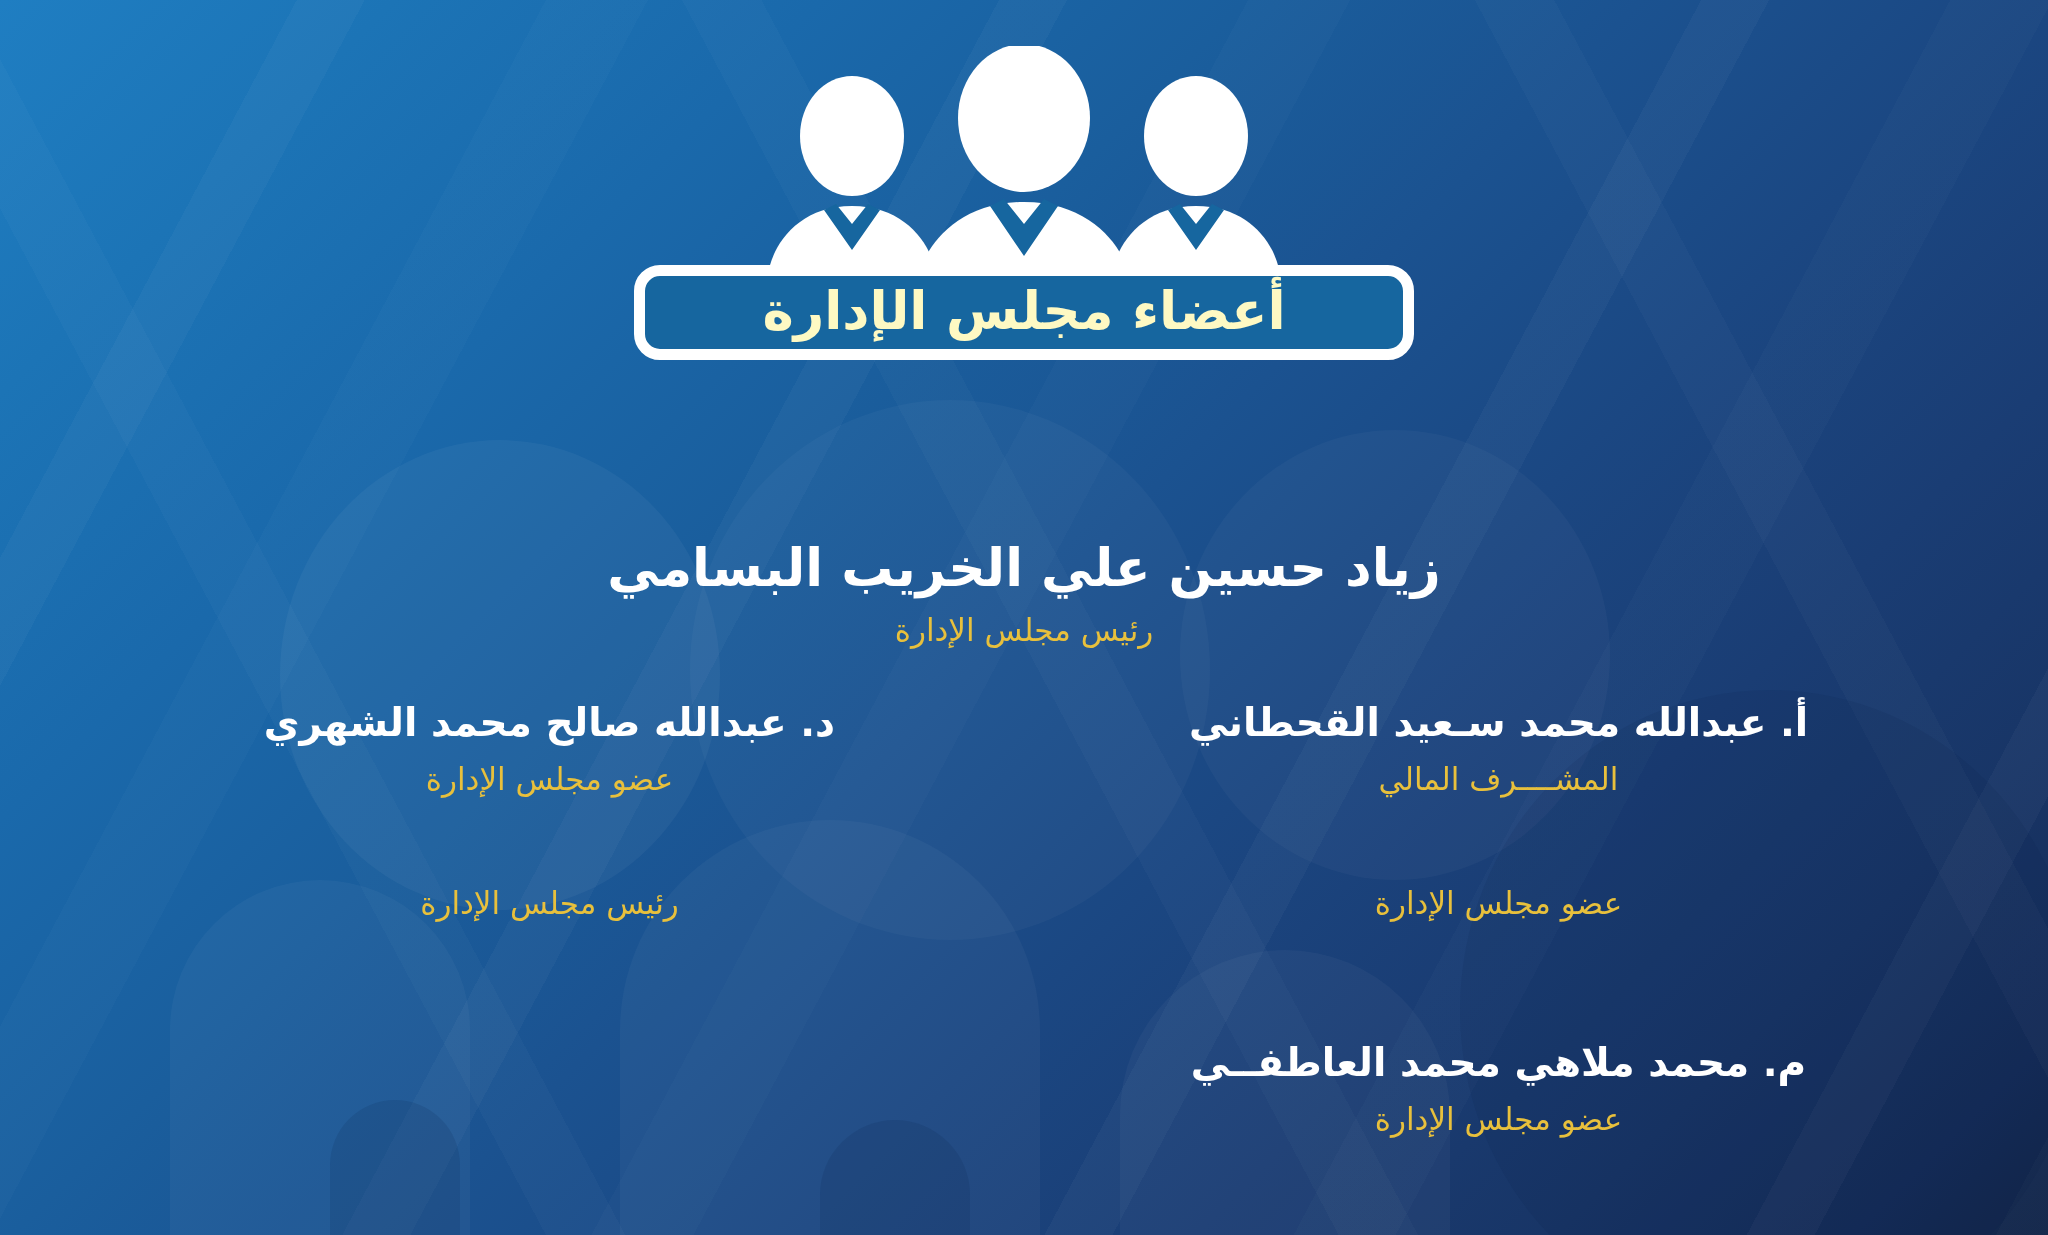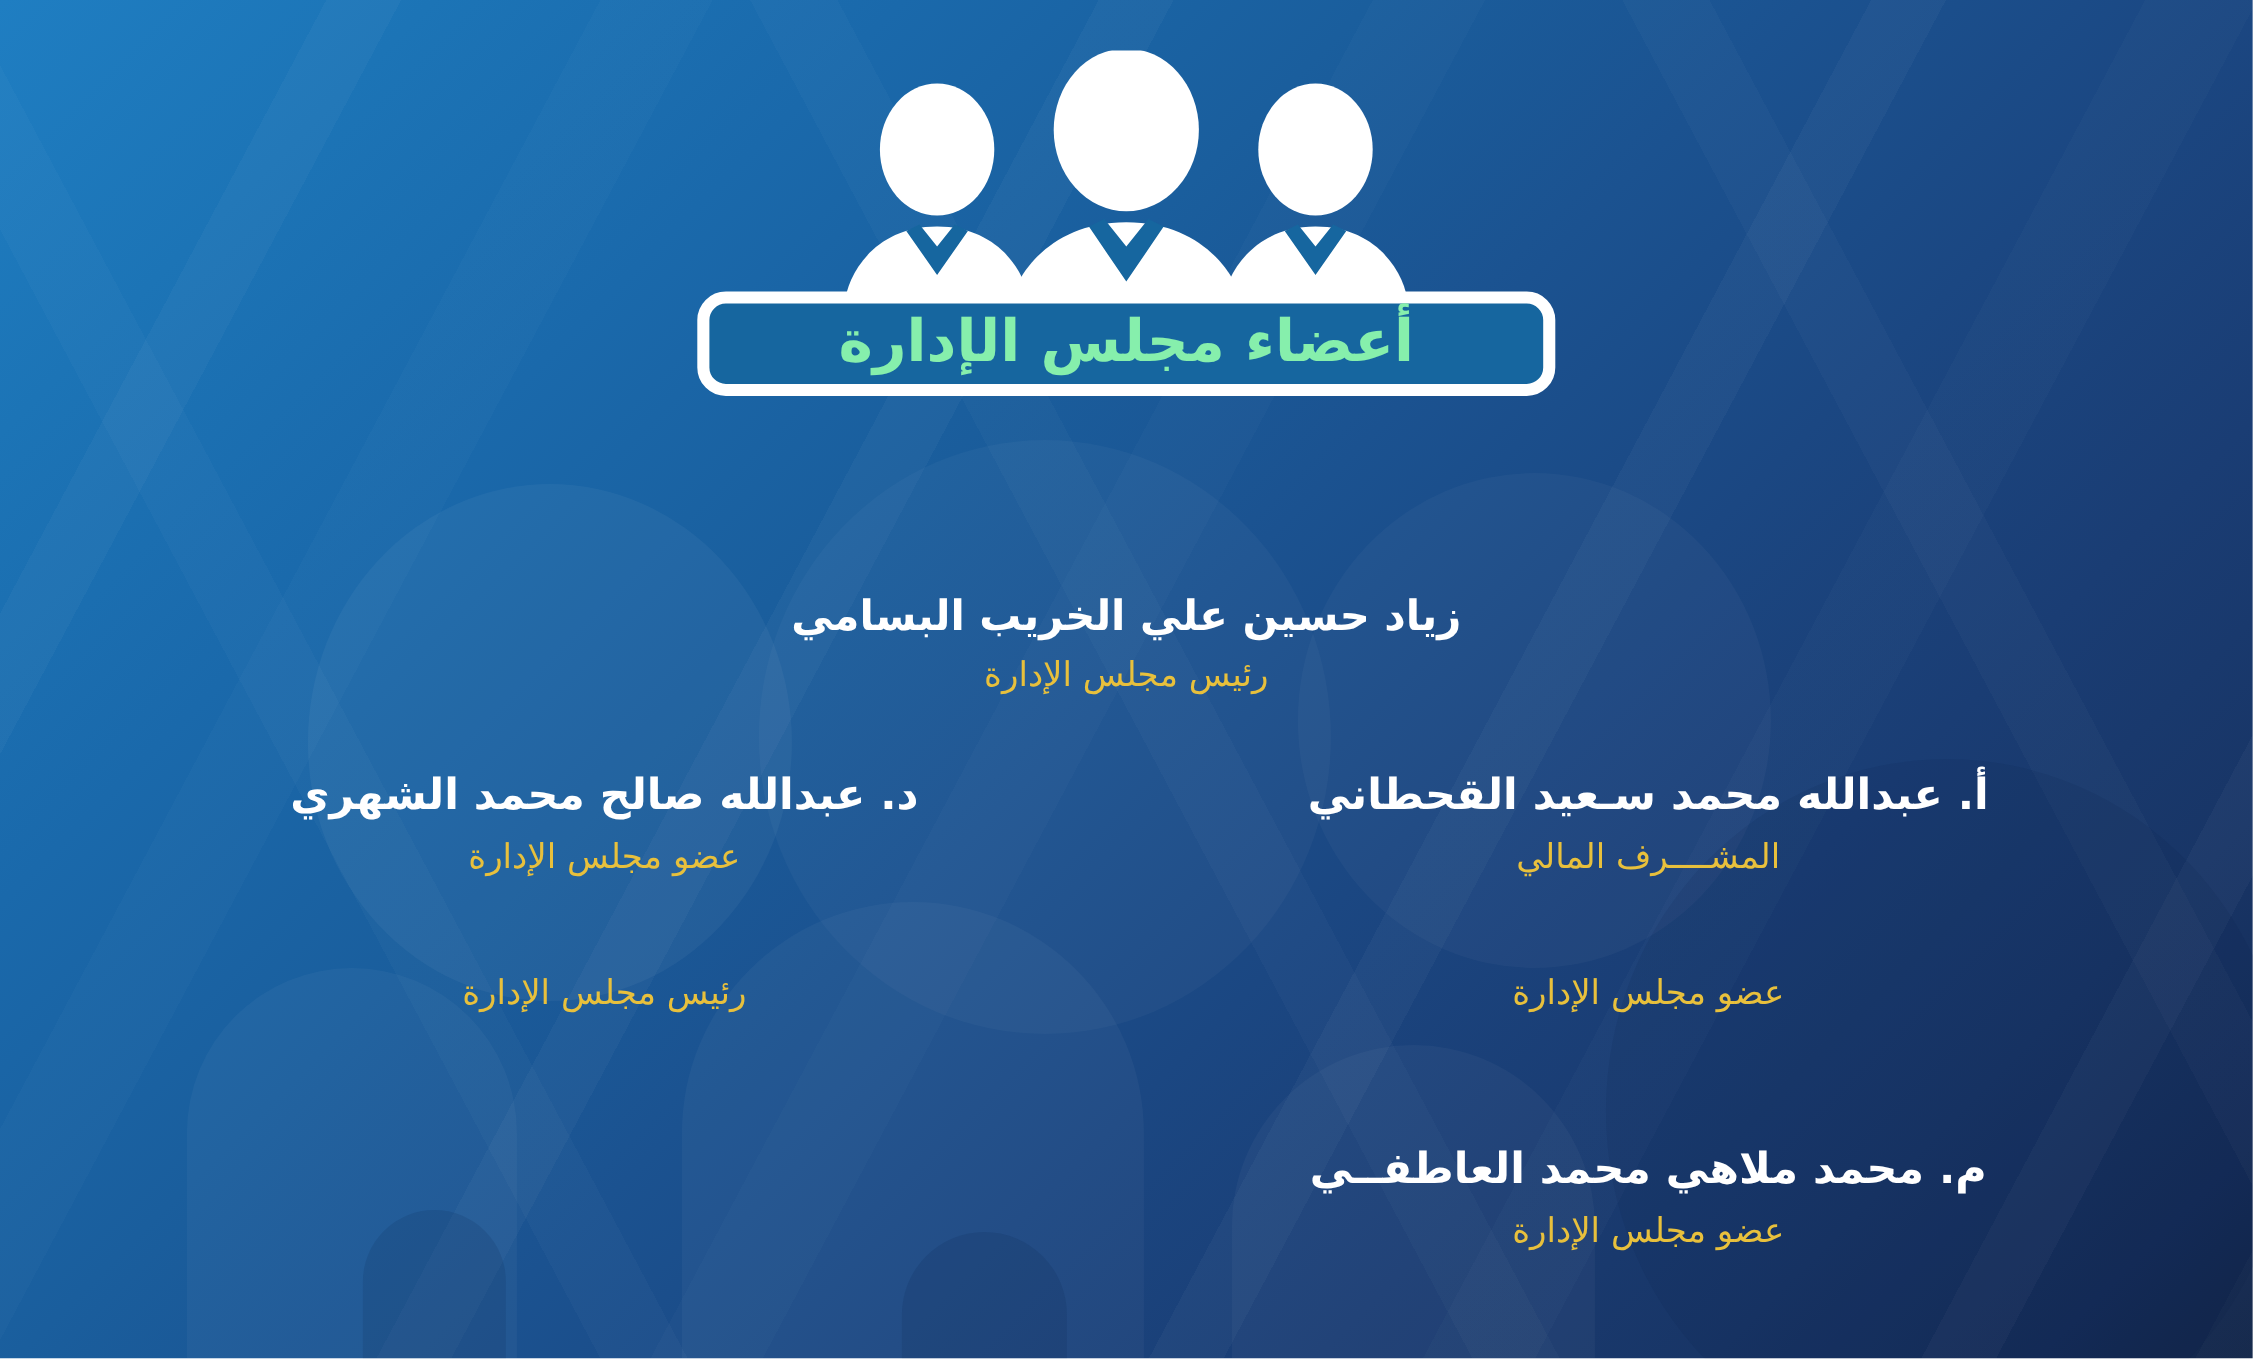--- a/index.html
+++ b/index.html
@@ -96,21 +96,21 @@
     top:265px;
     width:780px; height:95px;
     background:#16669f;
     border:11px solid #ffffff;
     border-radius:26px;
     display:flex;
     align-items:center;
     justify-content:center;
   }
   #title-badge-text {
-    color:#86efac;
+    color:#fef9c3;
     font-size:53px;
     font-weight:bold;
     letter-spacing:0.5px;
     line-height:1;
     white-space:nowrap;
     margin-top:-4px;
   }
 
   
   #chairman {
@@ -141,21 +141,21 @@
   }
   .m-role {
     color:#e8c03c;
     font-size:31px;
     font-weight:normal;
     line-height:1.3;
     margin-top:13px;
     white-space:nowrap;
   }
 
-  #chairman .m-name { font-size:38px;text-align:center; }
+  #chairman .m-name { font-size:52px;text-align:center; }
   #chairman .m-role { font-size:31px; margin-top:11px; }
 </style>
 </head>
 <body>
 
 <div id="slide">
 
   <div class="streaks"></div>
   <div class="streaks2"></div>
 

